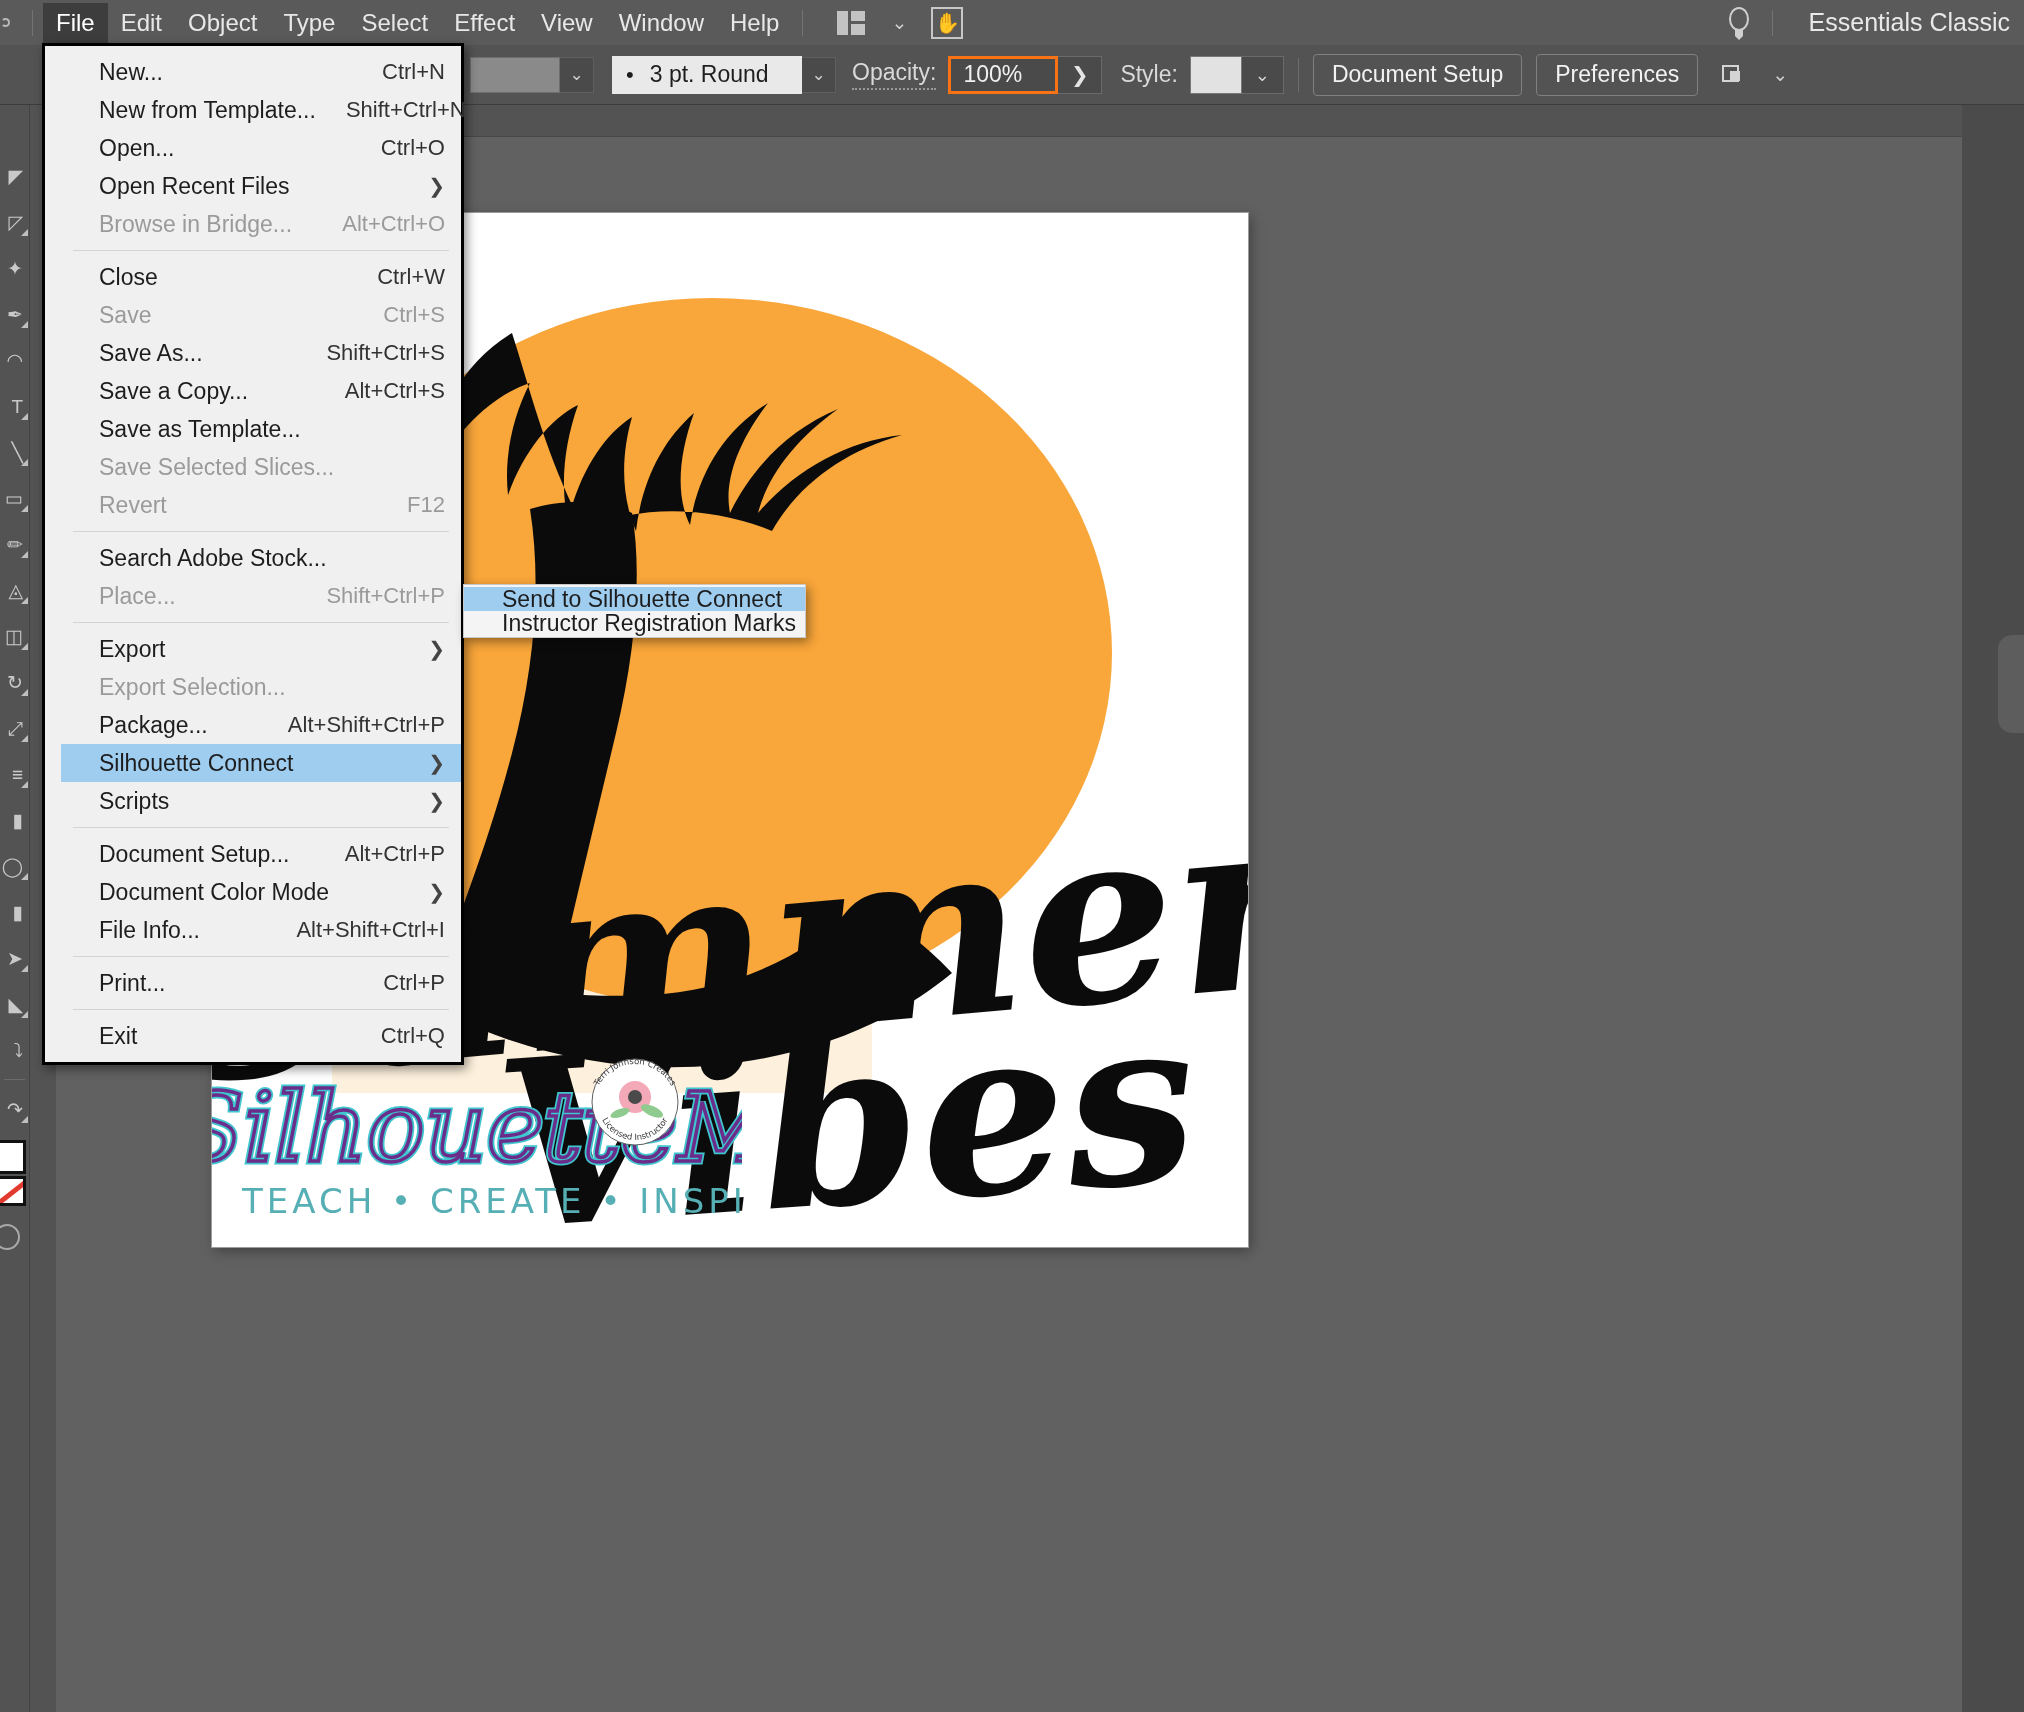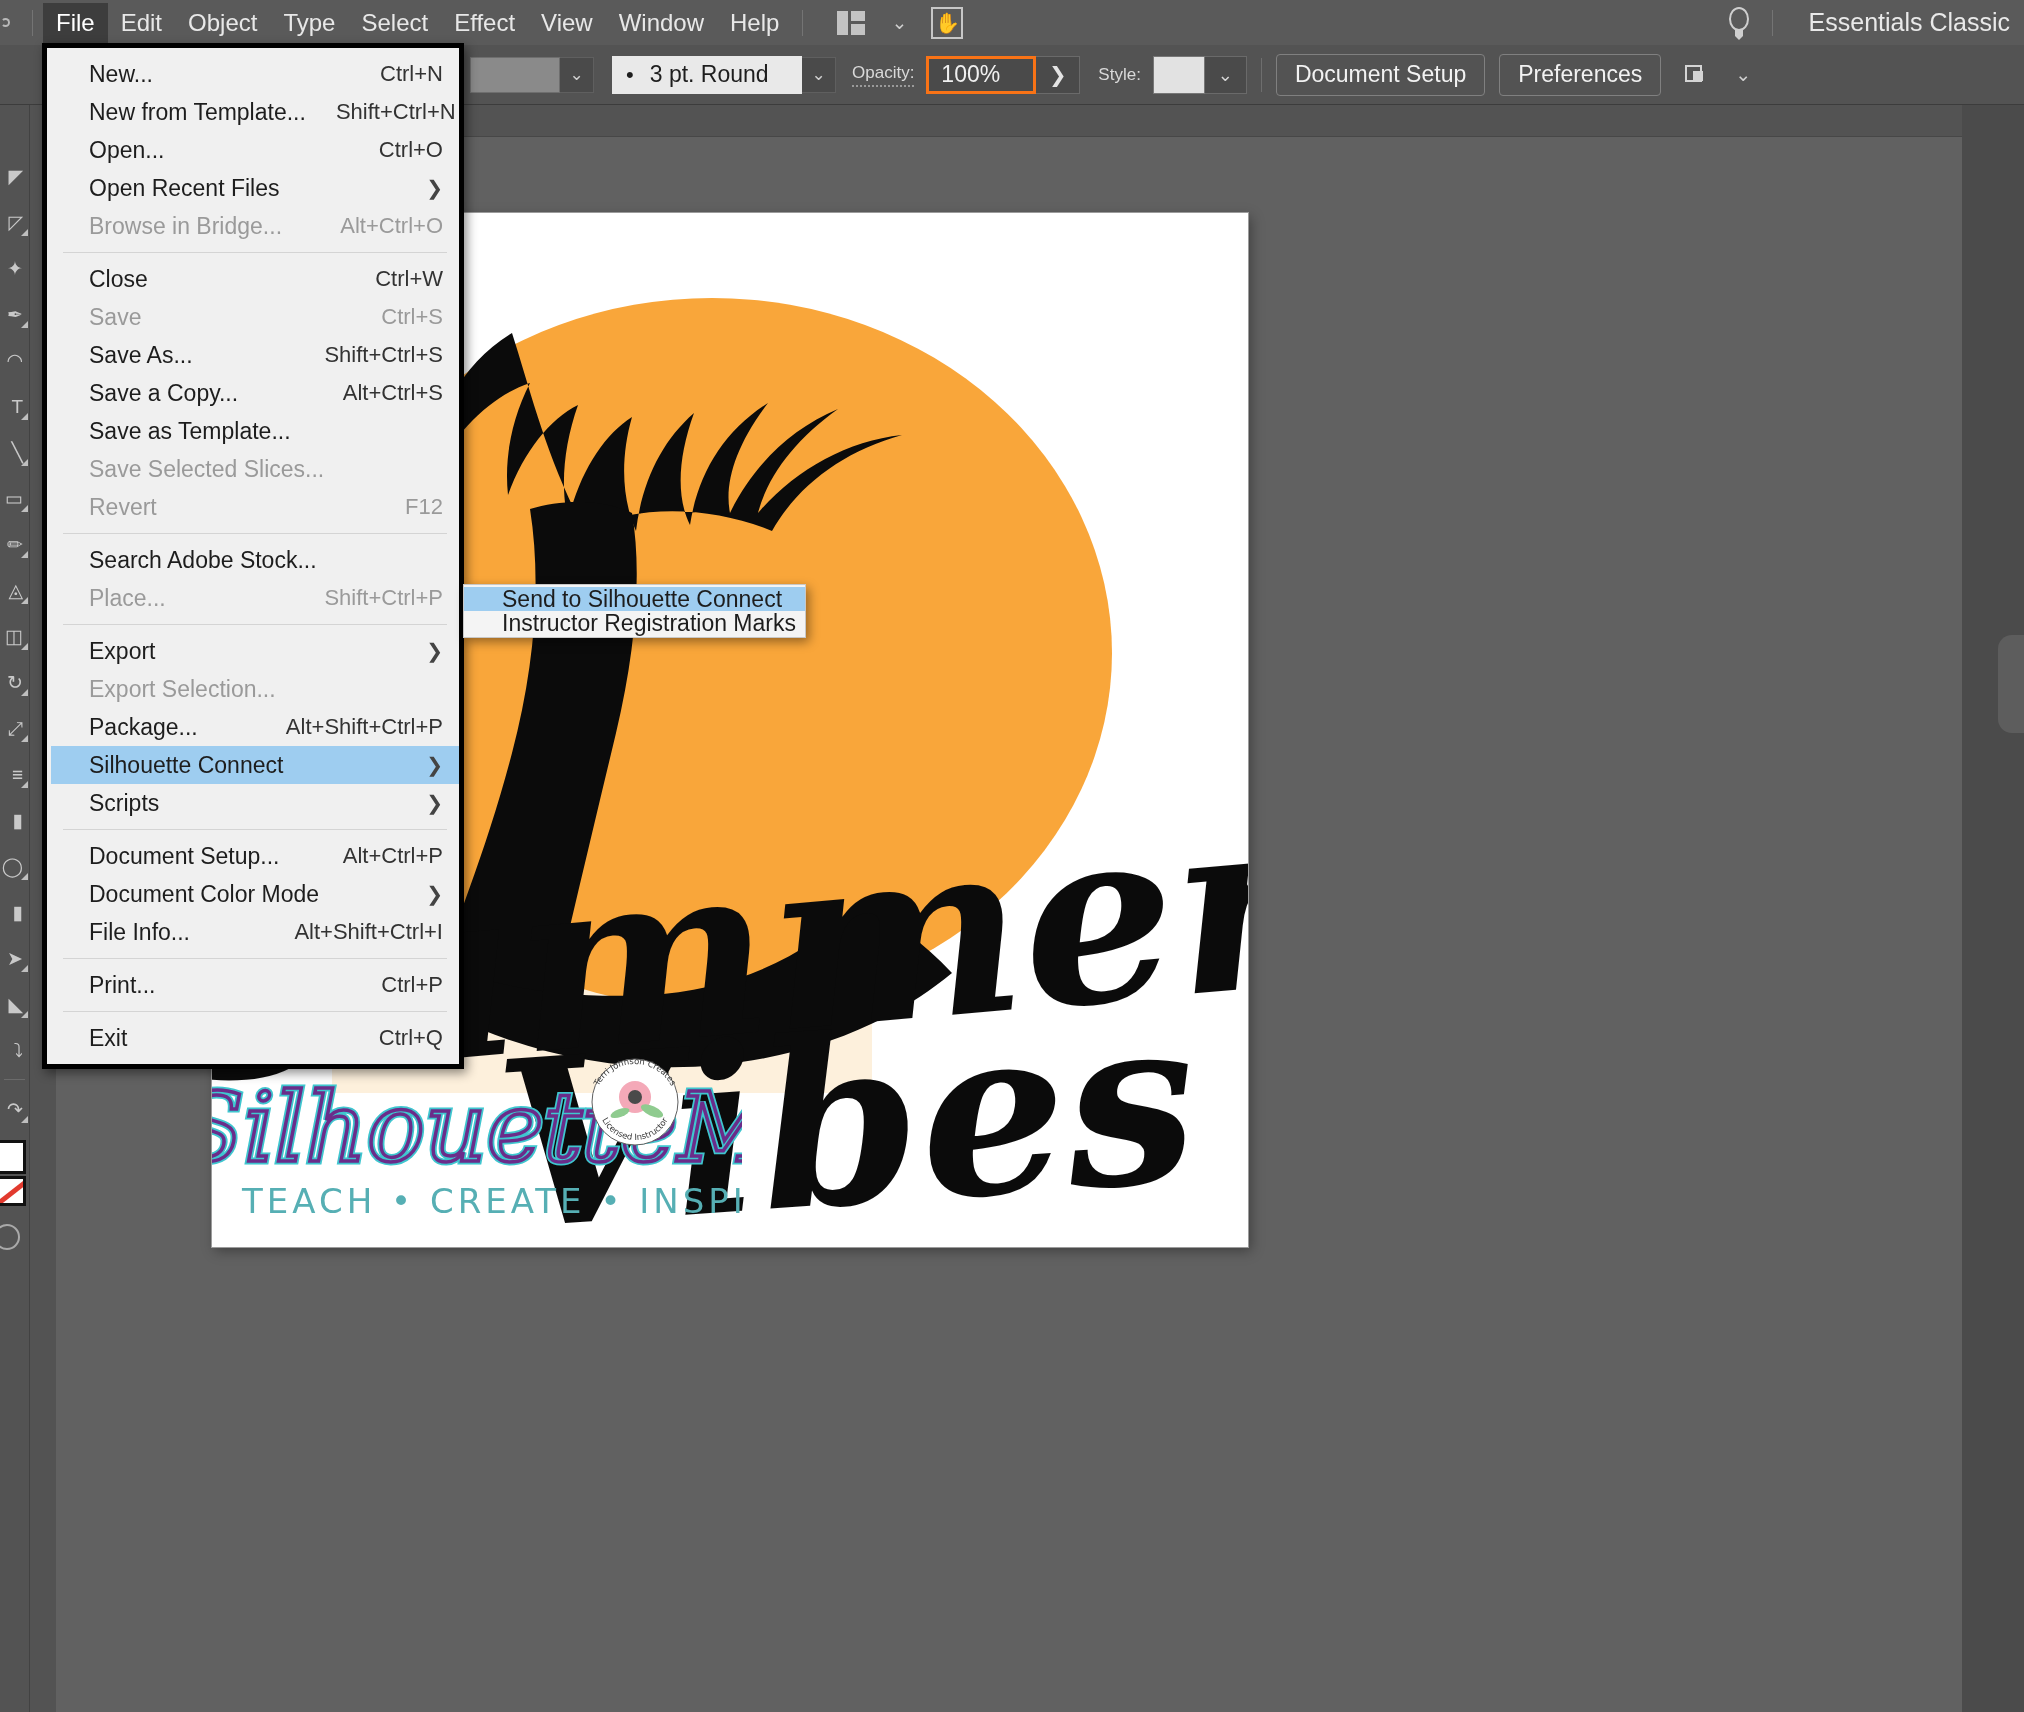--- a/index.html
+++ b/index.html
@@ -71,21 +71,21 @@
   }
 
   
   .controlbar {
     position: absolute; left: 0; top: 45px;
     width: 2024px; height: 60px;
     background: #535353;
     border-bottom: 1px solid #3c3c3c;
     display: flex; align-items: center;
   }
-  .cb-label { color: #d9d9d9; font-size: 17px; white-space: nowrap; }
+  .cb-label { color: #d9d9d9; font-size: 23px; white-space: nowrap; }
   .cb-label.dotted { border-bottom: 2px dotted #9a9a9a; padding-bottom: 2px; }
   .cb-swatch-grey {
     width: 90px; height: 36px; background: #8a8a8a;
     border: 1px solid #6e6e6e;
   }
   .cb-drop {
     width: 34px; height: 36px; background: #4a4a4a;
     display: flex; align-items: center; justify-content: center;
     color: #d0d0d0; font-size: 17px; border: 1px solid #5f5f5f;
     border-left: none;
@@ -205,23 +205,23 @@
     box-shadow: 0 0 0 1px #9c9c9c, 3px 4px 12px rgba(0,0,0,.35);
     overflow: hidden;
   }
   .art-svg { position: absolute; left: 0; top: 0; width: 1036px; height: 1034px; }
 
   
   .dropdown {
     position: absolute; left: 42px; top: 43px;
     width: 422px;
     background: #f0f0f0;
-    border: 5px solid #000000;
+    border: 3px solid #000000;
     box-shadow: 3px 4px 10px rgba(0,0,0,.45);
-    padding: 7px 0 7px 4px;
+    padding: 7px 0 7px 16px;
     z-index: 60;
   }
   .mrow {
     display: flex; align-items: center;
     height: 38px; padding: 0 16px 0 38px;
     font-size: 23px; color: #1d1d1d; white-space: nowrap;
     position: relative;
   }
   .mrow .lbl { flex: 0 0 auto; }
   .mrow .acc {

